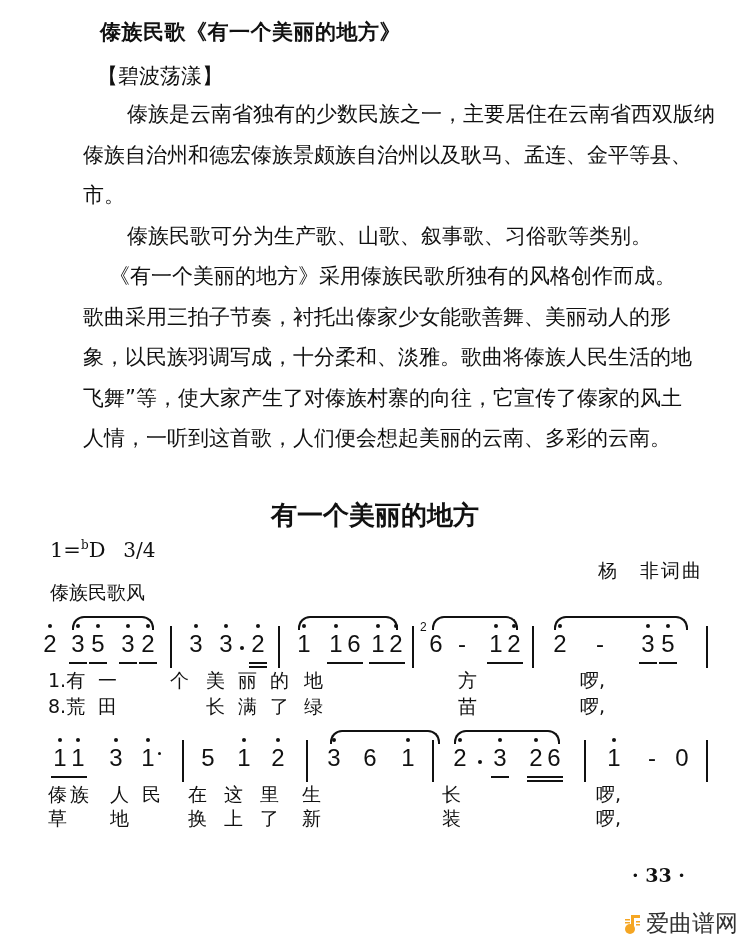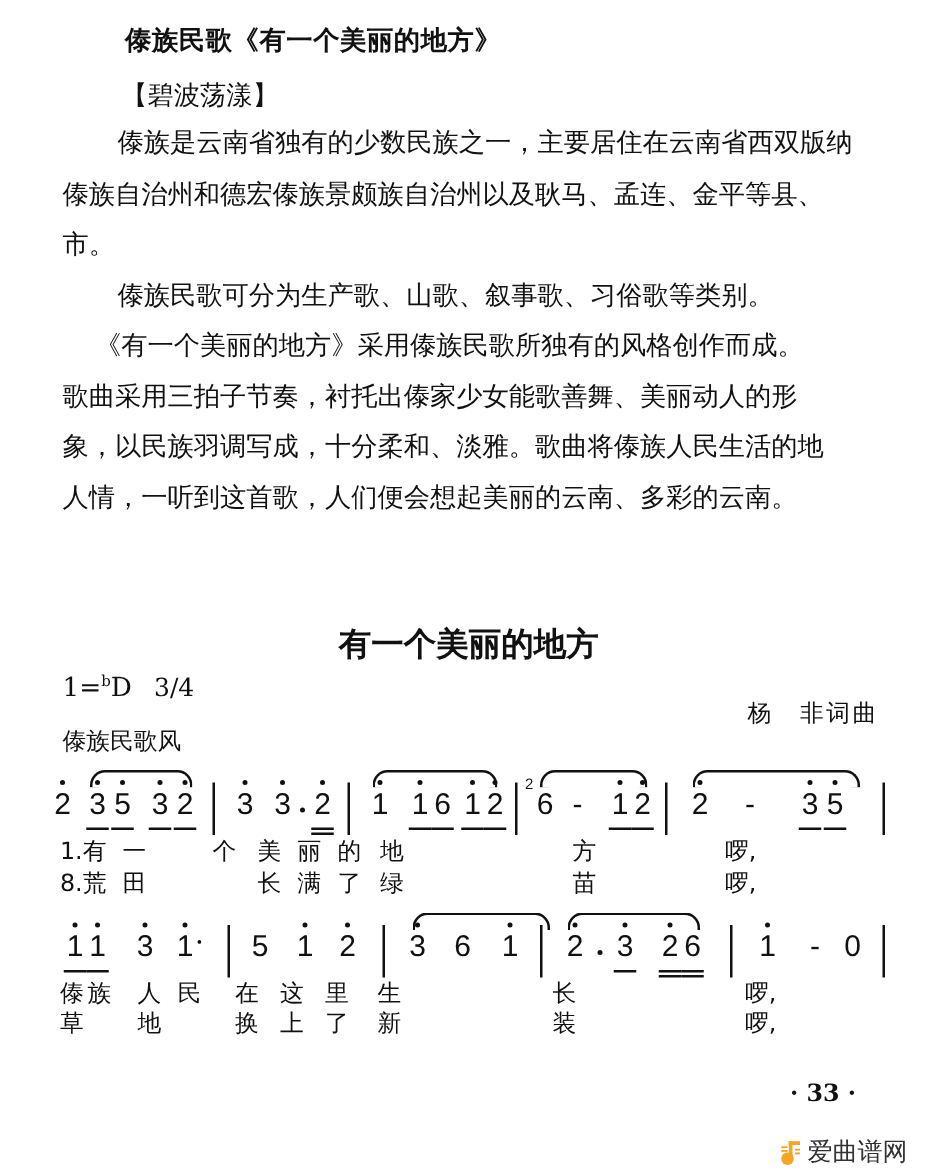--- a/index.html
+++ b/index.html
@@ -5,21 +5,21 @@
   * { margin:0; padding:0; box-sizing:border-box; }
   html, body { width:750px; height:938px; background:#ffffff; overflow:hidden; }
   body { position:relative; color:#111; font-family:"DejaVu Serif", serif; }
 
   .abs { position:absolute; }
 
   .section-title { left:100px; top:18px; font-size:21px; font-weight:bold; font-family:Liberation Serif, serif; letter-spacing:0.5px; }
   .subhead { left:97px; top:62px; font-size:21px; font-family:"DejaVu Sans", sans-serif; }
 
   .para { position:absolute; left:50px; width:660px; font-size:21px; line-height:40.5px; font-family:"DejaVu Sans", sans-serif; text-align:justify; }
-  .para .line { display:block; white-space:nowrap; height:40.5px; }
+  .para .line { display:block; white-space:nowrap; height:40.5px;margin-left:33px; }
   .indent { padding-left:44px; }
 
   .song-title { left:0; width:750px; text-align:center; top:498px; font-size:26px; font-weight:bold; font-family:"DejaVu Sans", sans-serif; }
   .key { left:50px; top:538px; font-size:21px; font-family:"DejaVu Serif", serif; }
   .key sup { font-size:12px; }
   .time { display:inline-block; margin-left:11px; font-size:20px; }
   .style-label { left:50px; top:580px; font-size:19px; font-family:"DejaVu Sans", sans-serif; }
   .credit { left:598px; top:558px; font-size:19px; font-family:Liberation Serif, serif; letter-spacing:2px; }
 
   
@@ -32,40 +32,41 @@
   .slur { position:absolute; height:14px; border-top:2px solid #111; border-left:2px solid #111; border-right:2px solid #111; border-radius:12px 12px 0 0; border-bottom:none; }
   .aug-dot { position:absolute; width:4px; height:4px; border-radius:50%; background:#111; top:28px; }
   .grace { position:absolute; font-family:"Liberation Sans", sans-serif; font-size:12px; }
 
   .lyric-row { position:absolute; left:48px; font-size:19px; font-family:"DejaVu Sans", sans-serif; height:26px; }
   .lyric { position:absolute; white-space:nowrap; }
 
   .page-num { left:632px; top:864px; font-size:19px; font-family:"DejaVu Serif", serif; font-weight:bold; }
   .watermark { left:624px; top:908px; display:flex; align-items:center; gap:4px; }
   .wm-icon { width:18px; height:20px; position:relative; }
-  .wm-text { font-size:20px; color:#333; font-family:Liberation Mono, monospace; }
+  .wm-text { font-size:23px; color:#333; font-family:Liberation Mono, monospace; }
 </style>
 </head>
 <body>
 
 <div class="abs section-title">傣族民歌《有一个美丽的地方》</div>
 <div class="abs subhead">【碧波荡漾】</div>
 
 <div class="para" style="top:94px;">
   <span class="line indent">傣族是云南省独有的少数民族之一，主要居住在云南省西双版纳</span>
   <span class="line">傣族自治州和德宏傣族景颇族自治州以及耿马、孟连、金平等县、</span>
   <span class="line">市。</span>
 </div>
 <div class="para" style="top:216px;">
   <span class="line indent">傣族民歌可分为生产歌、山歌、叙事歌、习俗歌等类别。</span>
 </div>
 <div class="para" style="top:256px;">
   <span class="line" style="padding-left:26px;">《有一个美丽的地方》采用傣族民歌所独有的风格创作而成。</span>
   <span class="line">歌曲采用三拍子节奏，衬托出傣家少女能歌善舞、美丽动人的形</span>
   <span class="line">象，以民族羽调写成，十分柔和、淡雅。歌曲将傣族人民生活的地</span>
+  <span class="line">飞舞”等，使大家产生了对傣族村寨的向往，它宣传了傣家的风土</span>
   <span class="line">人情，一听到这首歌，人们便会想起美丽的云南、多彩的云南。</span>
 </div>
 
 <div class="abs song-title">有一个美丽的地方</div>
 <div class="abs key">
   <span>1=</span><sup>b</sup><span>D</span>
   <span class="time">3/4</span>
 </div>
 <div class="abs credit">杨　非词曲</div>
 <div class="abs style-label">傣族民歌风</div>

